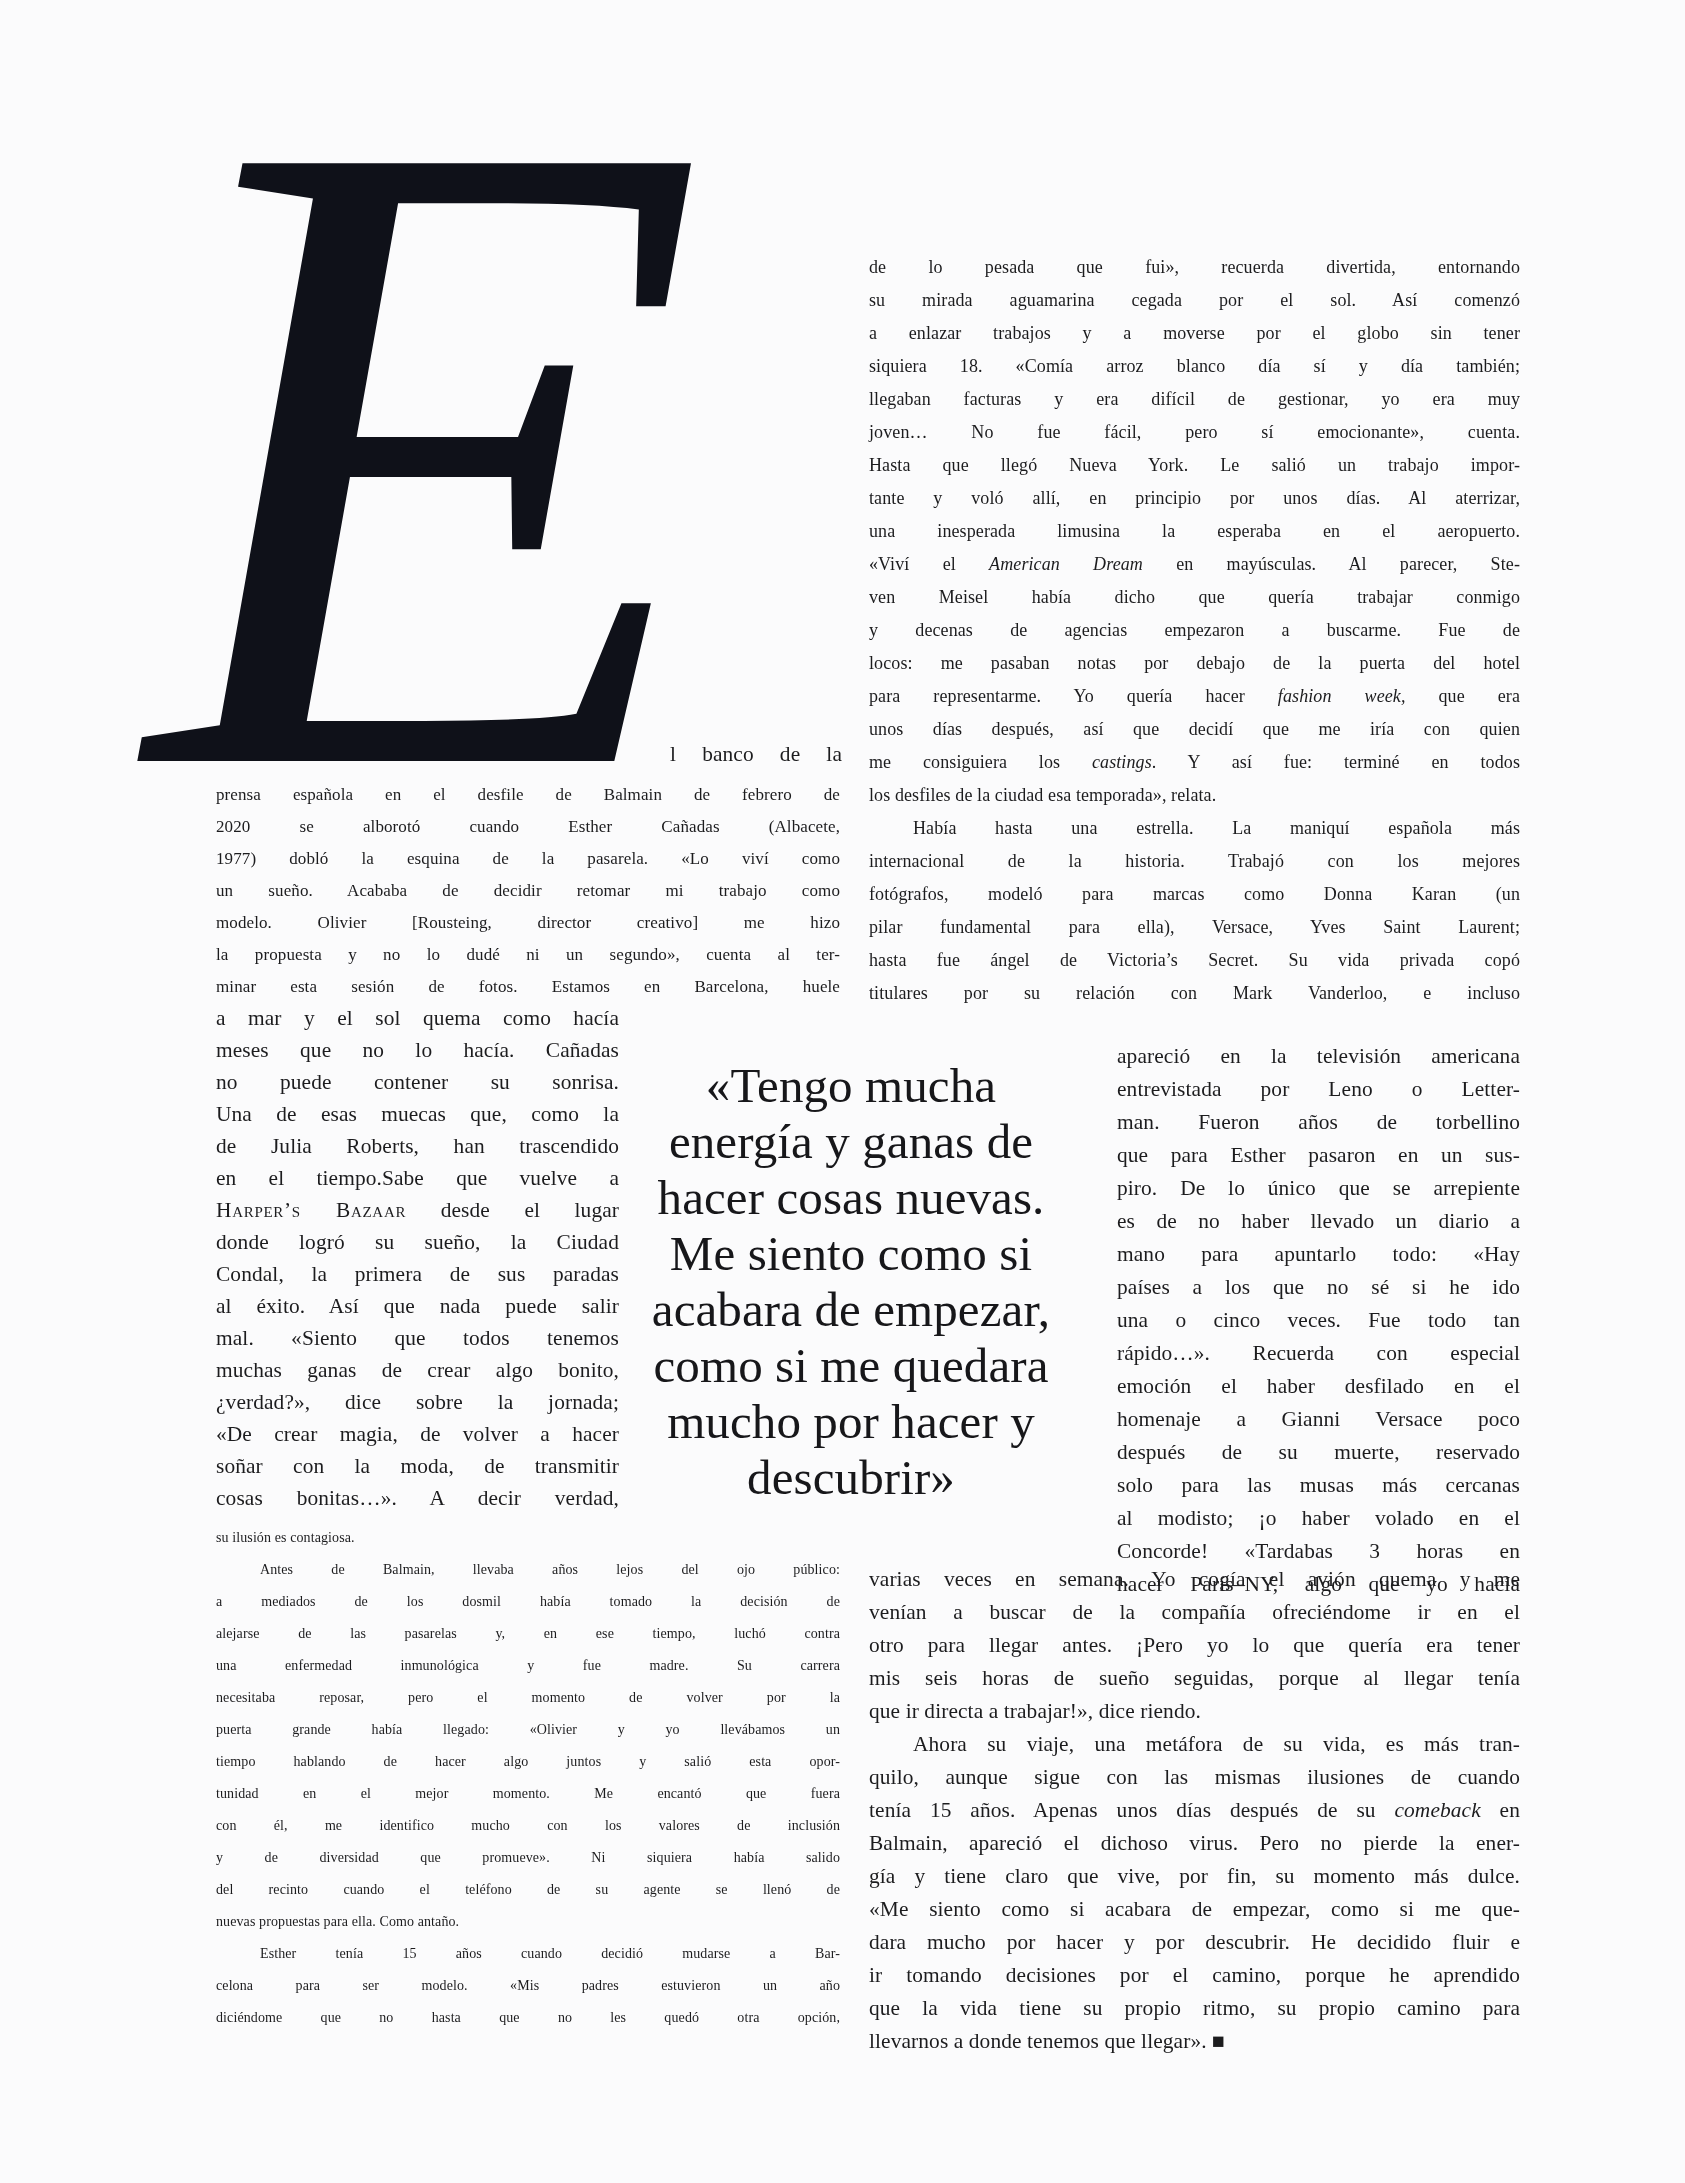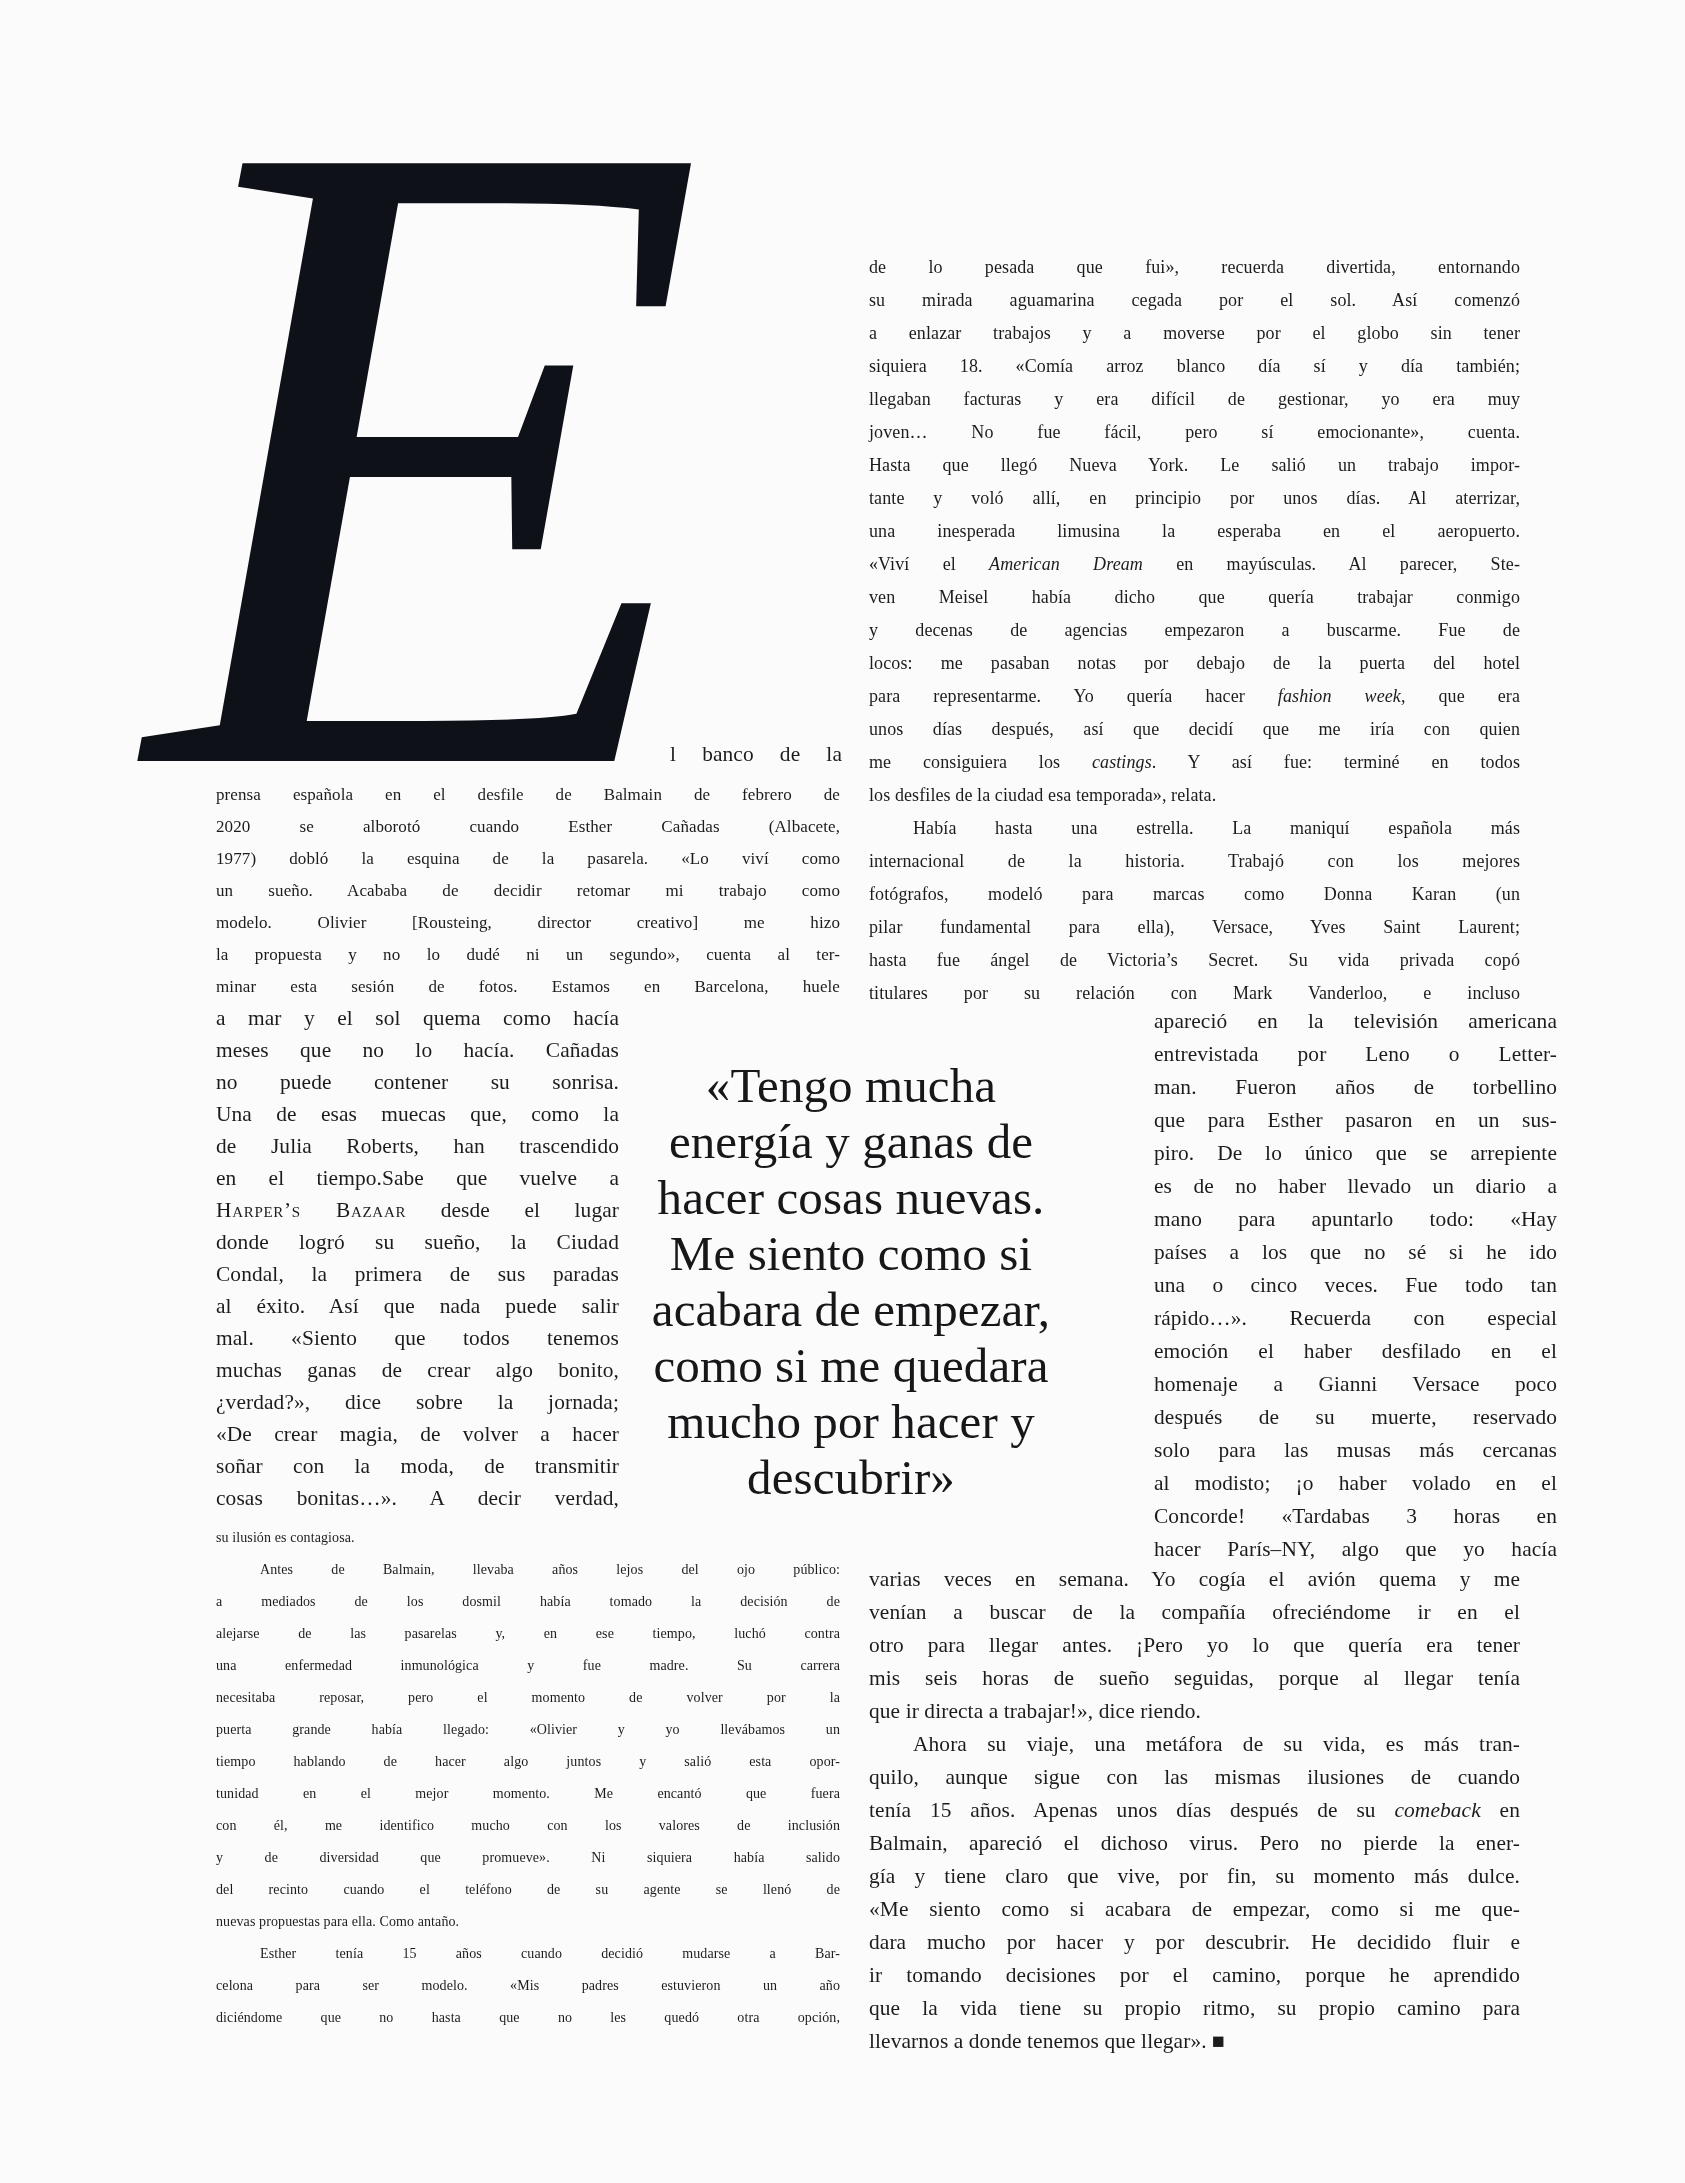--- a/index.html
+++ b/index.html
@@ -28,21 +28,21 @@
   .line.endpara { text-align-last:auto; }
   .line.indent { text-indent:44px; }
   .sc { font-variant:small-caps; letter-spacing:0.7px; }
 
   #lfirst  { left:670px; top:738px; width:172px;  font-size:21.4px; line-height:32px; }
   #ltop    { left:216px;  top:779px; width:624px; font-size:17px; line-height:32px; }
   #lnarrow { left:216px;  top:1002px; width:403px;  font-size:21.4px; line-height:32px; }
   #lbottom { left:216px;  top:1522px; width:624px; font-size:14px; line-height:32px; }
 
   #rtop    { left:869px; top:251px;  width:651px; font-size:18px; line-height:33px; }
-  #rnarrow { left:1117px; top:1005px; width:403px;  font-size:21.4px; line-height:33px;margin-left:37px; }
+  #rnarrow { left:1117px; top:1040px; width:403px;  font-size:21.4px; line-height:33px; }
   #rbottom { left:869px; top:1563px; width:651px; font-size:21.4px; line-height:33px; }
 
   
   #quote {
     left:600px; top:1058px; width:502px;
     font-size:49px; line-height:56px;
     letter-spacing:-0.5px; color:#17171a;
   }
   #quote .line { text-align:center; text-align-last:center; white-space:nowrap; }
 </style>

